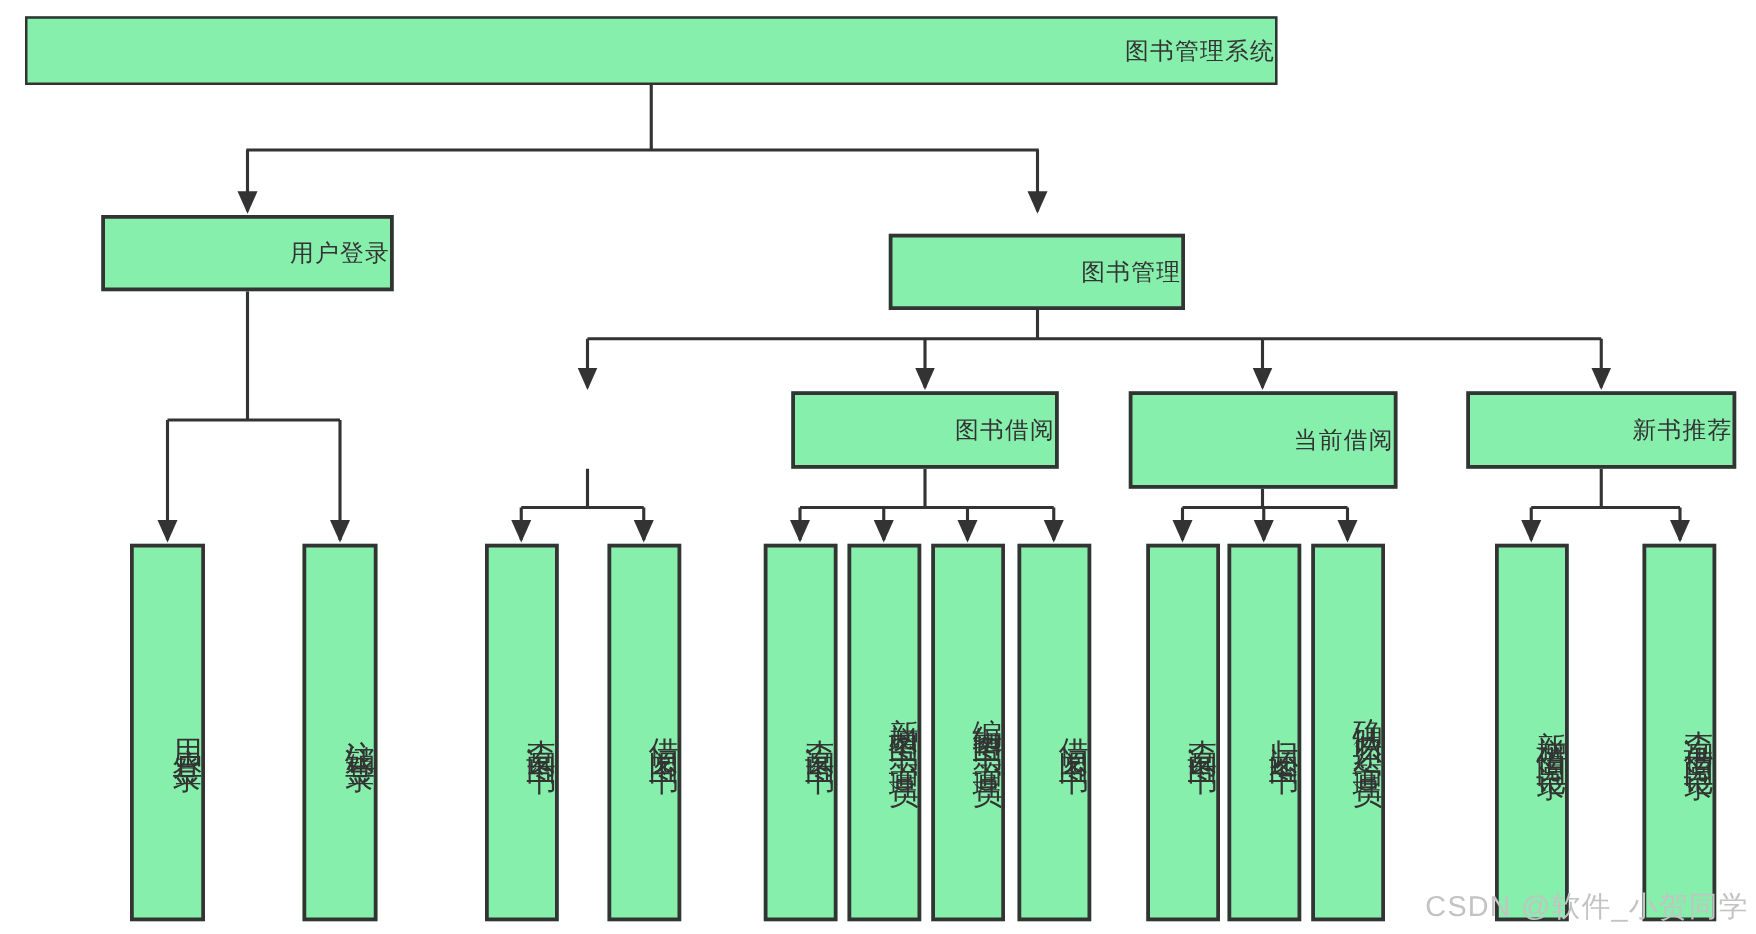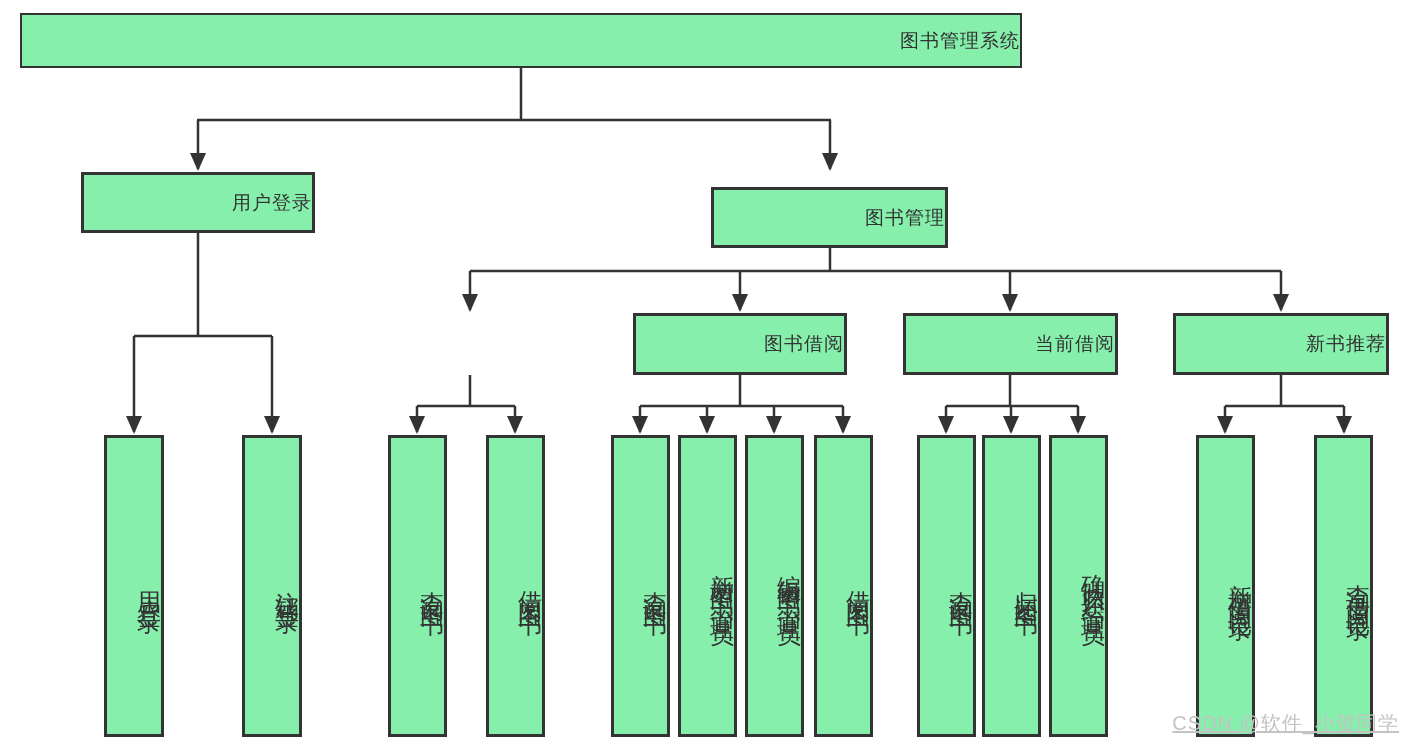--- a/index.html
+++ b/index.html
@@ -41,25 +41,24 @@
     font-size: 24px;
     letter-spacing: 7px;
     color: #333333;
     line-height: 1;
   }
   #watermark {
     position: absolute;
     right: 6px;
     top: 710px;
     z-index: 3;
-    font-size: 20px;
+    font-size: 23px;
     color: #c3c3c3;
     letter-spacing: 1px;
     white-space: nowrap;
-    text-decoration: underline;
   }
 </style>
 </head>
 <body>
 
 <div id="canvas">
 
   <svg id="wires" viewBox="0 0 1405 747" xmlns="http://www.w3.org/2000/svg">
     <defs>
       <marker id="ar" viewBox="0 0 20 20" refX="16" refY="10" markerWidth="20" markerHeight="20" markerUnits="userSpaceOnUse" orient="auto">
@@ -110,21 +109,21 @@
   <div class="node" style="left:81px; top:172px; width:234px; height:61px;">
     <span class="hlabel">用户登录</span>
   </div>
   <div class="node" style="left:711px; top:187px; width:237px; height:61px;">
     <span class="hlabel">图书管理</span>
   </div>
 
   <div class="node" style="left:633px; top:313px; width:214px; height:62px;">
     <span class="hlabel">图书借阅</span>
   </div>
-  <div class="node" style="left:903px; top:313px; width:215px; height:62px;">
+  <div class="node" style="left:903px; top:313px; width:215px; height:78px;">
     <span class="hlabel">当前借阅</span>
   </div>
   <div class="node" style="left:1173px; top:313px; width:216px; height:62px;">
     <span class="hlabel">新书推荐</span>
   </div>
 
   <div class="node leaf" style="left:104px; top:435px; width:60px; height:302px;">
     <span class="vlabel">用户登录</span>
   </div>
   <div class="node leaf" style="left:242px; top:435px; width:60px; height:302px;">

